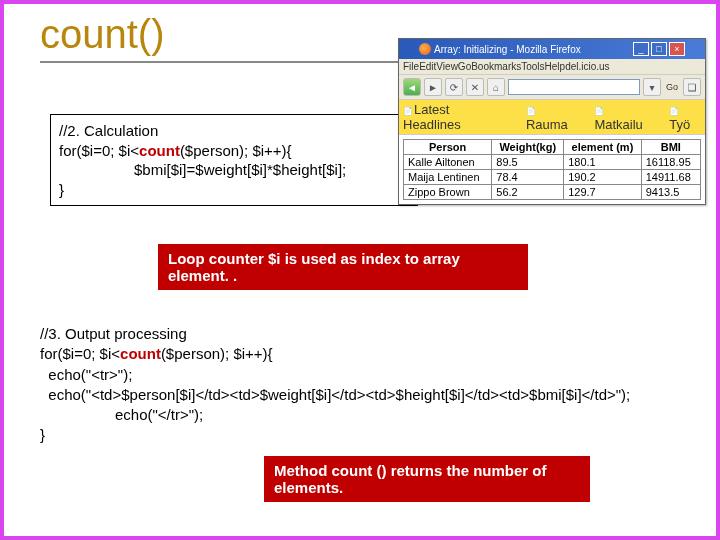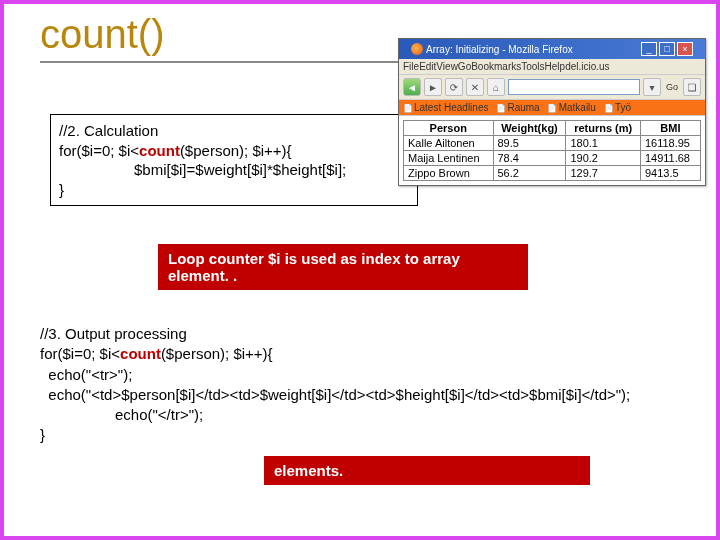--- a/index.html
+++ b/index.html
@@ -92,21 +92,21 @@
     top: 34px;
     width: 306px;
     border: 1px solid #666;
     font-size: 10px;
     background: #ece9d8;
     box-shadow: 1px 1px 2px rgba(0,0,0,0.3);
   }
   .titlebar {
     background: linear-gradient(to right, #2a5ab9, #4a7bd6);
     color: #fff;
-    padding: 2px 12px;
+    padding: 2px 20px;
     display: flex;
     align-items: center;
     justify-content: space-between;
     height: 16px;
   }
   .titlebar-left {
     display: flex;
     align-items: center;
     gap: 3px;
   }
@@ -167,27 +167,27 @@
     height: 14px;
     border: 1px solid #7a9cc6;
     background: #fff;
   }
   .go {
     font-size: 9px;
     color: #333;
     padding: 0 2px;
   }
   .bookmarks {
-    background: #f97316;
+    background: #fde047;
     padding: 2px 4px;
     display: flex;
-    gap: 8px;
+    gap: 16px;
     color: #333;
     border-bottom: 1px solid #ccc;
-    font-size: 10px;
+    font-size: 13px;
   }
   .bookmarks span::before {
     content: "📄";
     font-size: 8px;
     margin-right: 1px;
   }
   .content-area {
     background: #fff;
     padding: 4px;
   }
@@ -230,20 +230,21 @@
   </div>
 
   <div class="code-text3"><span>//3. Output processing</span>
 <span>for($i=0; $i&lt;</span><span class="count-kw">count</span><span>($person); $i++){</span>
 <span>  echo("&lt;tr&gt;");</span>
 <span>  echo("&lt;td&gt;$person[$i]&lt;/td&gt;&lt;td&gt;$weight[$i]&lt;/td&gt;&lt;td&gt;$height[$i]&lt;/td&gt;&lt;td&gt;$bmi[$i]&lt;/td&gt;");</span>
 <span>                  echo("&lt;/tr&gt;");</span>
 <span>}</span></div>
 
   <div class="callout2">
+    <div>Method count () returns the number of</div>
     <div>elements.</div>
   </div>
 
   <div class="browser">
     <div class="titlebar">
       <div class="titlebar-left">
         <div class="ff-icon"></div>
         <span>Array: Initializing - Mozilla Firefox</span>
       </div>
       <div class="winbtns">
@@ -278,21 +279,21 @@
       <span>Rauma</span>
       <span>Matkailu</span>
       <span>Työ</span>
     </div>
     <div class="content-area">
       <table class="data-table">
         <tbody>
             <tr>
           <th>Person</th>
           <th>Weight(kg)</th>
-          <th>returns (m)</th>
+          <th>element (m)</th>
           <th>BMI</th>
         </tr>
         <tr>
           <td>Kalle Ailtonen</td>
           <td>89.5</td>
           <td>180.1</td>
           <td>16118.95</td>
         </tr>
         <tr>
           <td>Maija Lentinen</td>

